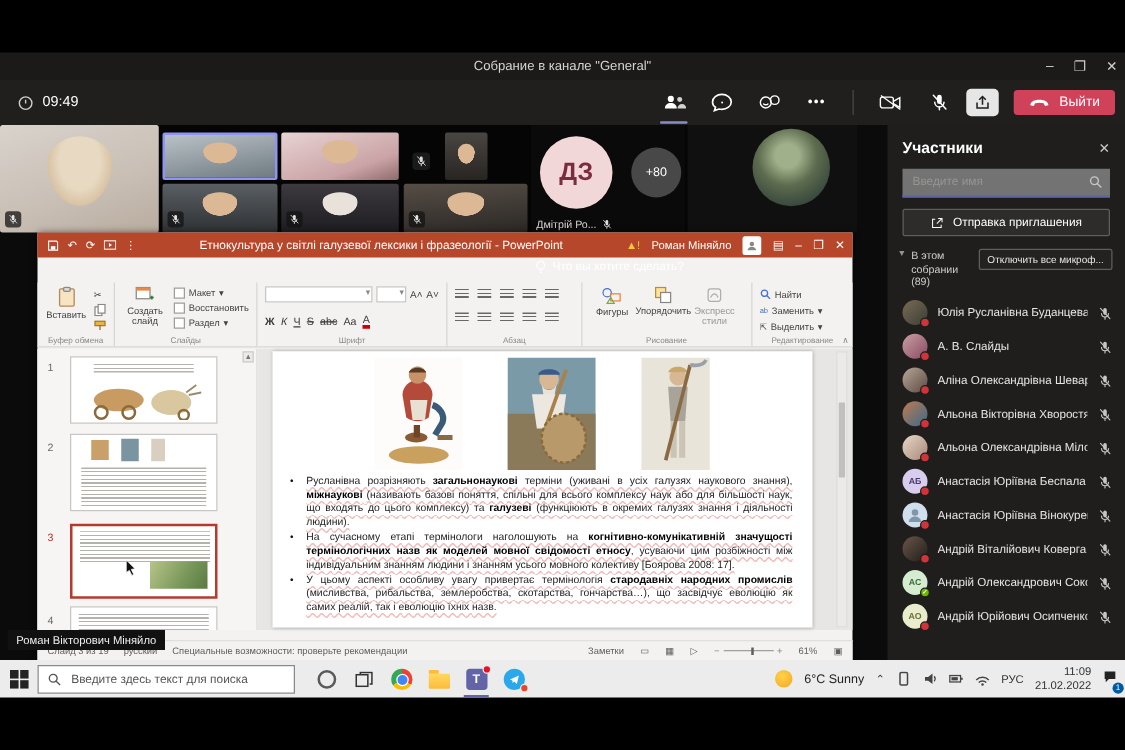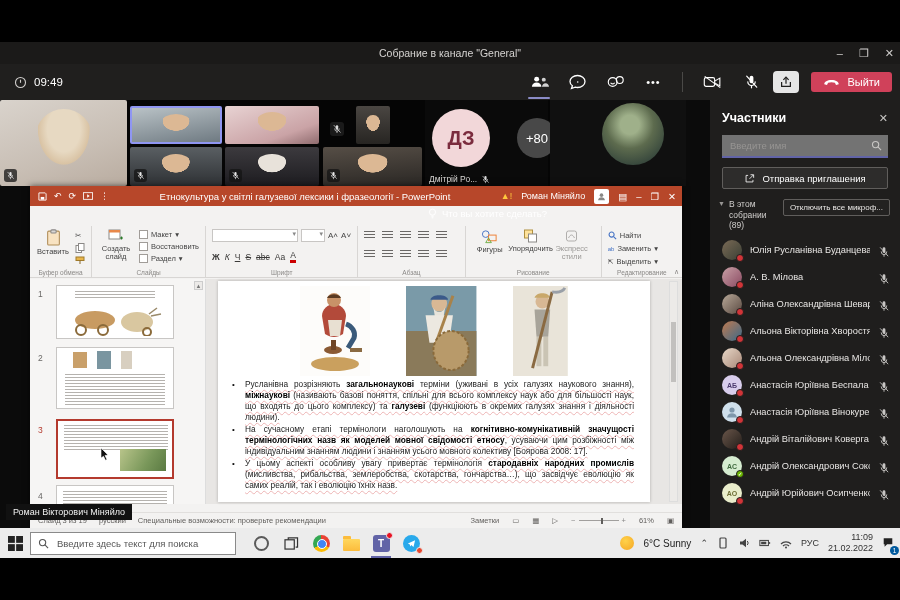--- a/index.html
+++ b/index.html
@@ -41,21 +41,21 @@
   .tileC2:before{background:radial-gradient(ellipse at 50% 40%,#e8e2da 60%,rgba(0,0,0,0) 63%);}
   .tileD1{left:356px;top:6px;width:34px;height:38px;background:linear-gradient(180deg,#4a4642,#272522);}
   .tileD1:before{width:44%;height:46%;top:42%;}
   .tileD2{left:323px;top:47px;width:99px;height:39px;background:linear-gradient(175deg,#564e46,#2a2724);}
   .floatbadge{position:absolute;left:330px;top:22px;width:14px;height:14px;background:rgba(30,30,30,.85);border-radius:3px;color:#ddd;display:flex;align-items:center;justify-content:center;}
   .floatbadge svg{width:10px;height:10px;}
   .dz-area{position:absolute;left:425px;top:0;width:123px;height:86px;background:#0a0a0a;}
   .dz-circle{position:absolute;left:7px;top:9px;width:58px;height:58px;border-radius:50%;background:#f2d7d9;color:#7b2c3e;font-size:20px;font-weight:bold;display:flex;align-items:center;justify-content:center;}
   .dz-label{position:absolute;left:4px;bottom:2px;color:#d8d6d4;font-size:8.5px;display:flex;align-items:center;gap:4px;}
   .dz-label svg{width:9px;height:9px;}
-  .more-circle{position:absolute;left:92px;top:18px;width:40px;height:40px;border-radius:50%;background:#484848;color:#fff;font-size:13px;display:flex;align-items:center;justify-content:center;}
+  .more-circle{position:absolute;left:80px;top:18px;width:40px;height:40px;border-radius:50%;background:#484848;color:#fff;font-size:10px;display:flex;align-items:center;justify-content:center;}
   .presenter-area{position:absolute;left:550px;top:0;width:136px;height:86px;background:#101010;}
   .presenter-avatar{position:absolute;left:52px;top:3px;width:62px;height:62px;border-radius:50%;background:radial-gradient(circle at 45% 35%,#9fb08a 18%,#5d6b4e 45%,#3a4a3e 75%,#26332c);}
 
   
   .ppt{position:absolute;left:30px;top:186px;width:652px;height:342px;background:#f3f2f1;box-shadow:0 0 6px rgba(0,0,0,.6);}
   .ppt-titlebar{position:absolute;left:0;top:0;width:100%;height:20px;background:#b7472a;color:#fff;display:flex;align-items:center;font-size:9px;}
   .qat{display:flex;align-items:center;gap:7px;margin-left:8px;color:#fff;font-size:9px;}
   .ppt-title{flex:1;text-align:center;font-size:9.5px;white-space:nowrap;overflow:hidden;text-overflow:ellipsis;padding:0 6px;}
   .ppt-right{display:flex;align-items:center;gap:9px;margin-right:6px;}
   .warn{color:#ffc83d;font-size:9px;}
@@ -676,21 +676,21 @@
                 <path d="M4.3 7.8a3.7 3.7 0 0 0 7.4 0"></path>
                 <path d="M8 11.6v2.2"></path>
                 <path d="M3.2 2.2l10 11"></path>
               </g>
             </svg></span>
         </div>
         <div class="p-row">
           <div class="p-avatar av1">
             <span class="dot busy"></span>
           </div>
-          <div class="p-name">А. В. Мілова</div>
+          <div class="p-name">А. В. Слайды</div>
           <span class="p-mic"><svg viewBox="0 0 16 16" width="100%" height="100%">
               <g fill="none" stroke="currentColor" stroke-width="1.2" stroke-linecap="round">
                 <rect x="6.1" y="1.8" width="3.8" height="7.4" rx="1.9" fill="currentColor" stroke="none"></rect>
                 <path d="M4.3 7.8a3.7 3.7 0 0 0 7.4 0"></path>
                 <path d="M8 11.6v2.2"></path>
                 <path d="M3.2 2.2l10 11"></path>
               </g>
             </svg></span>
         </div>
         <div class="p-row">

